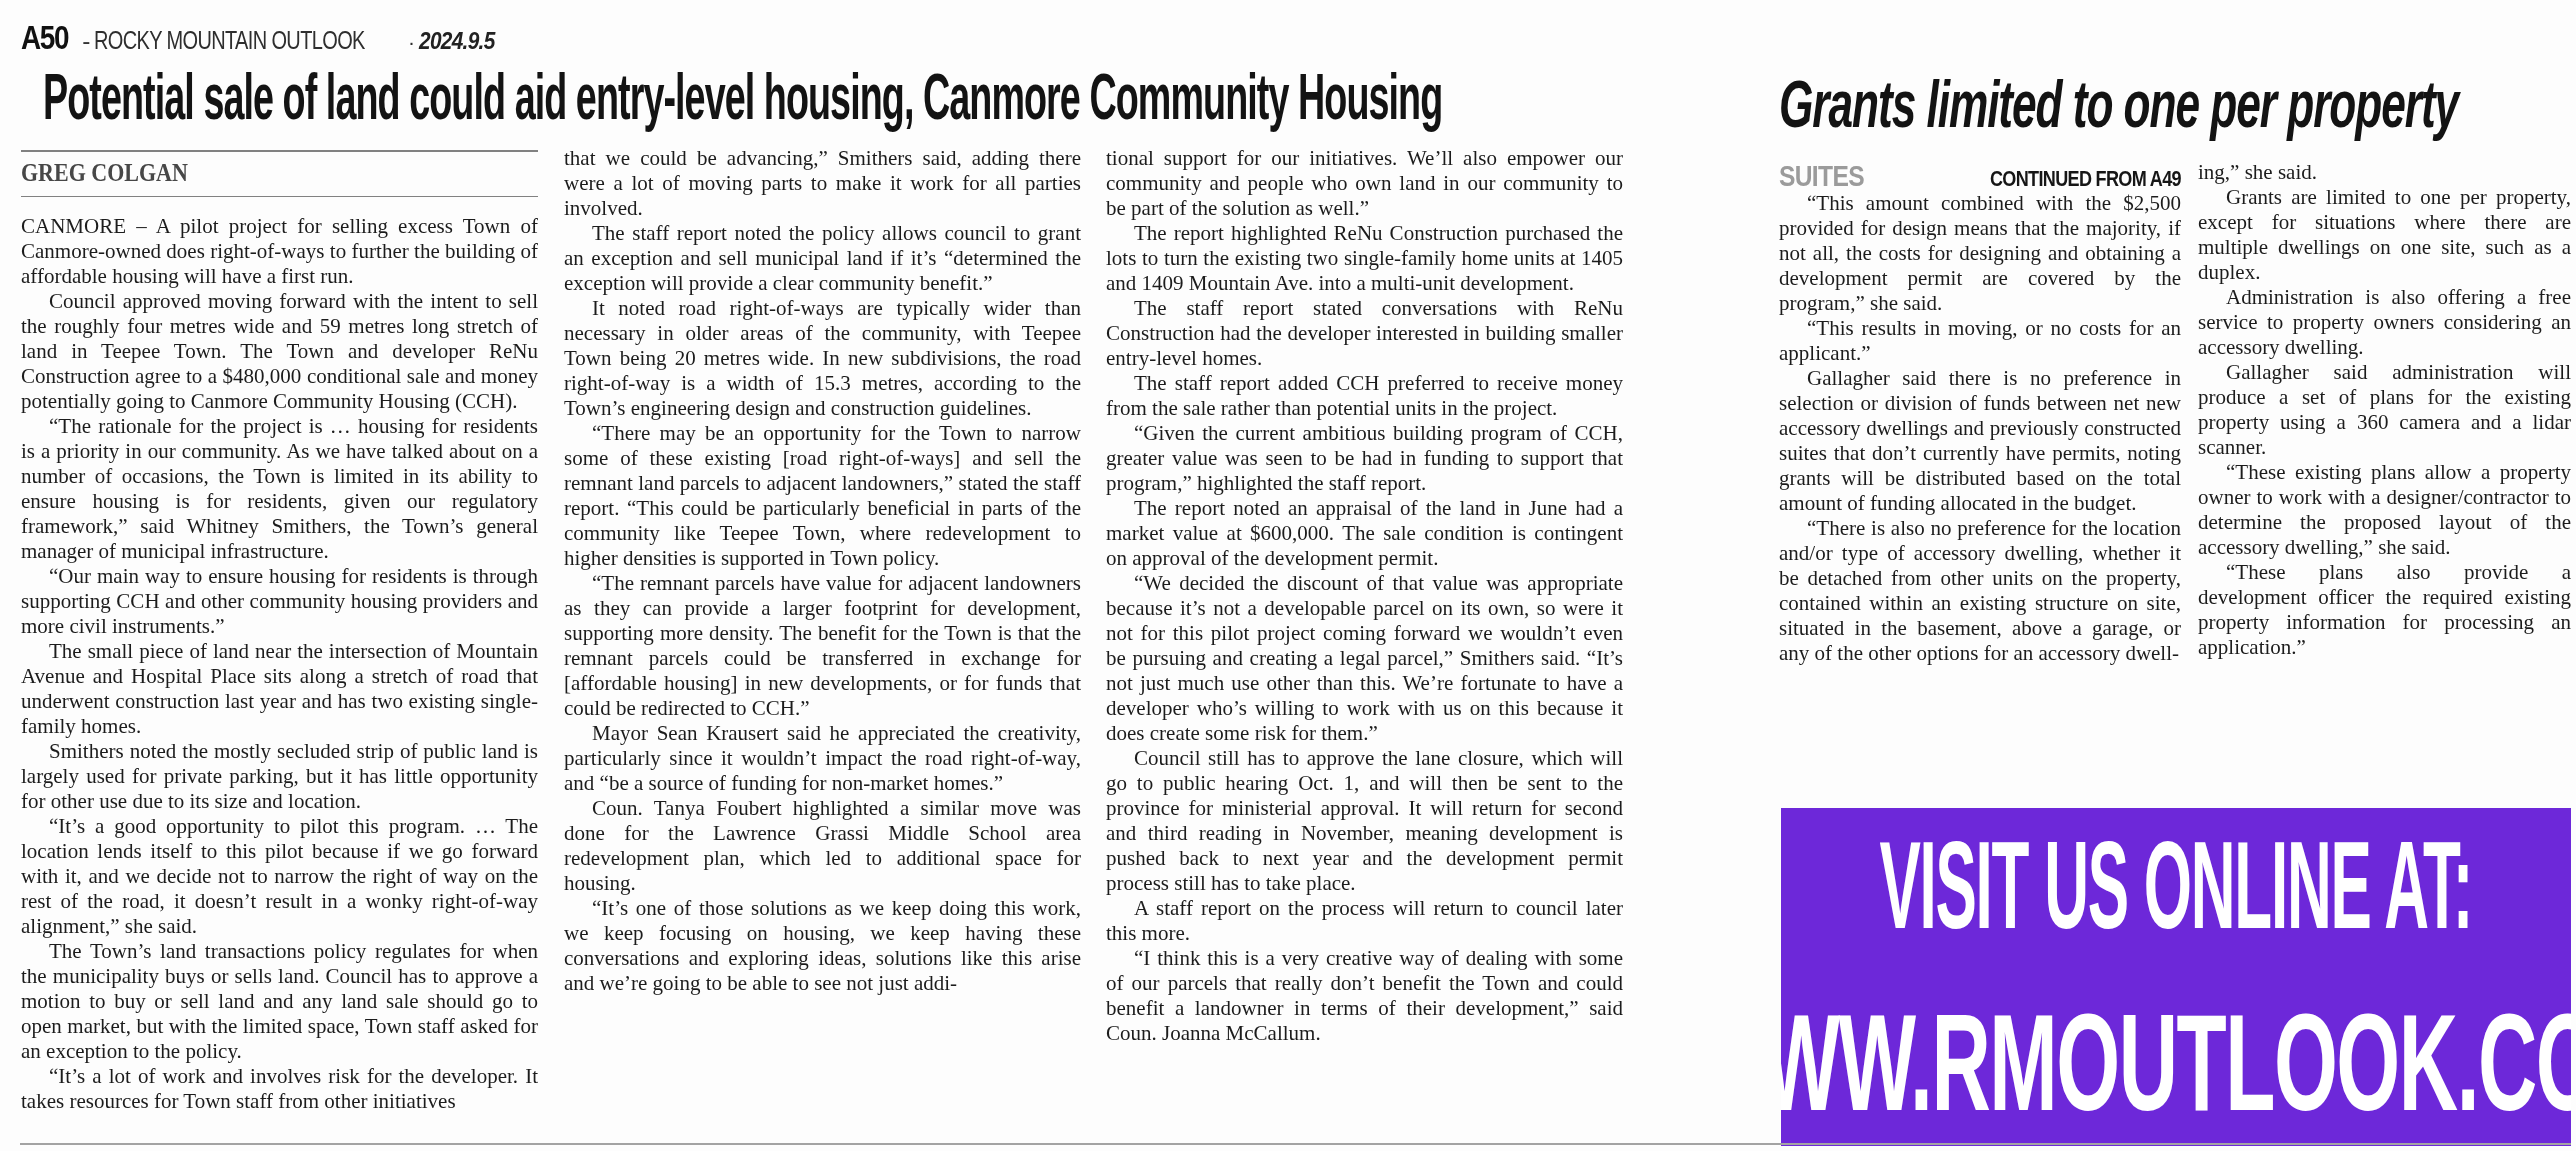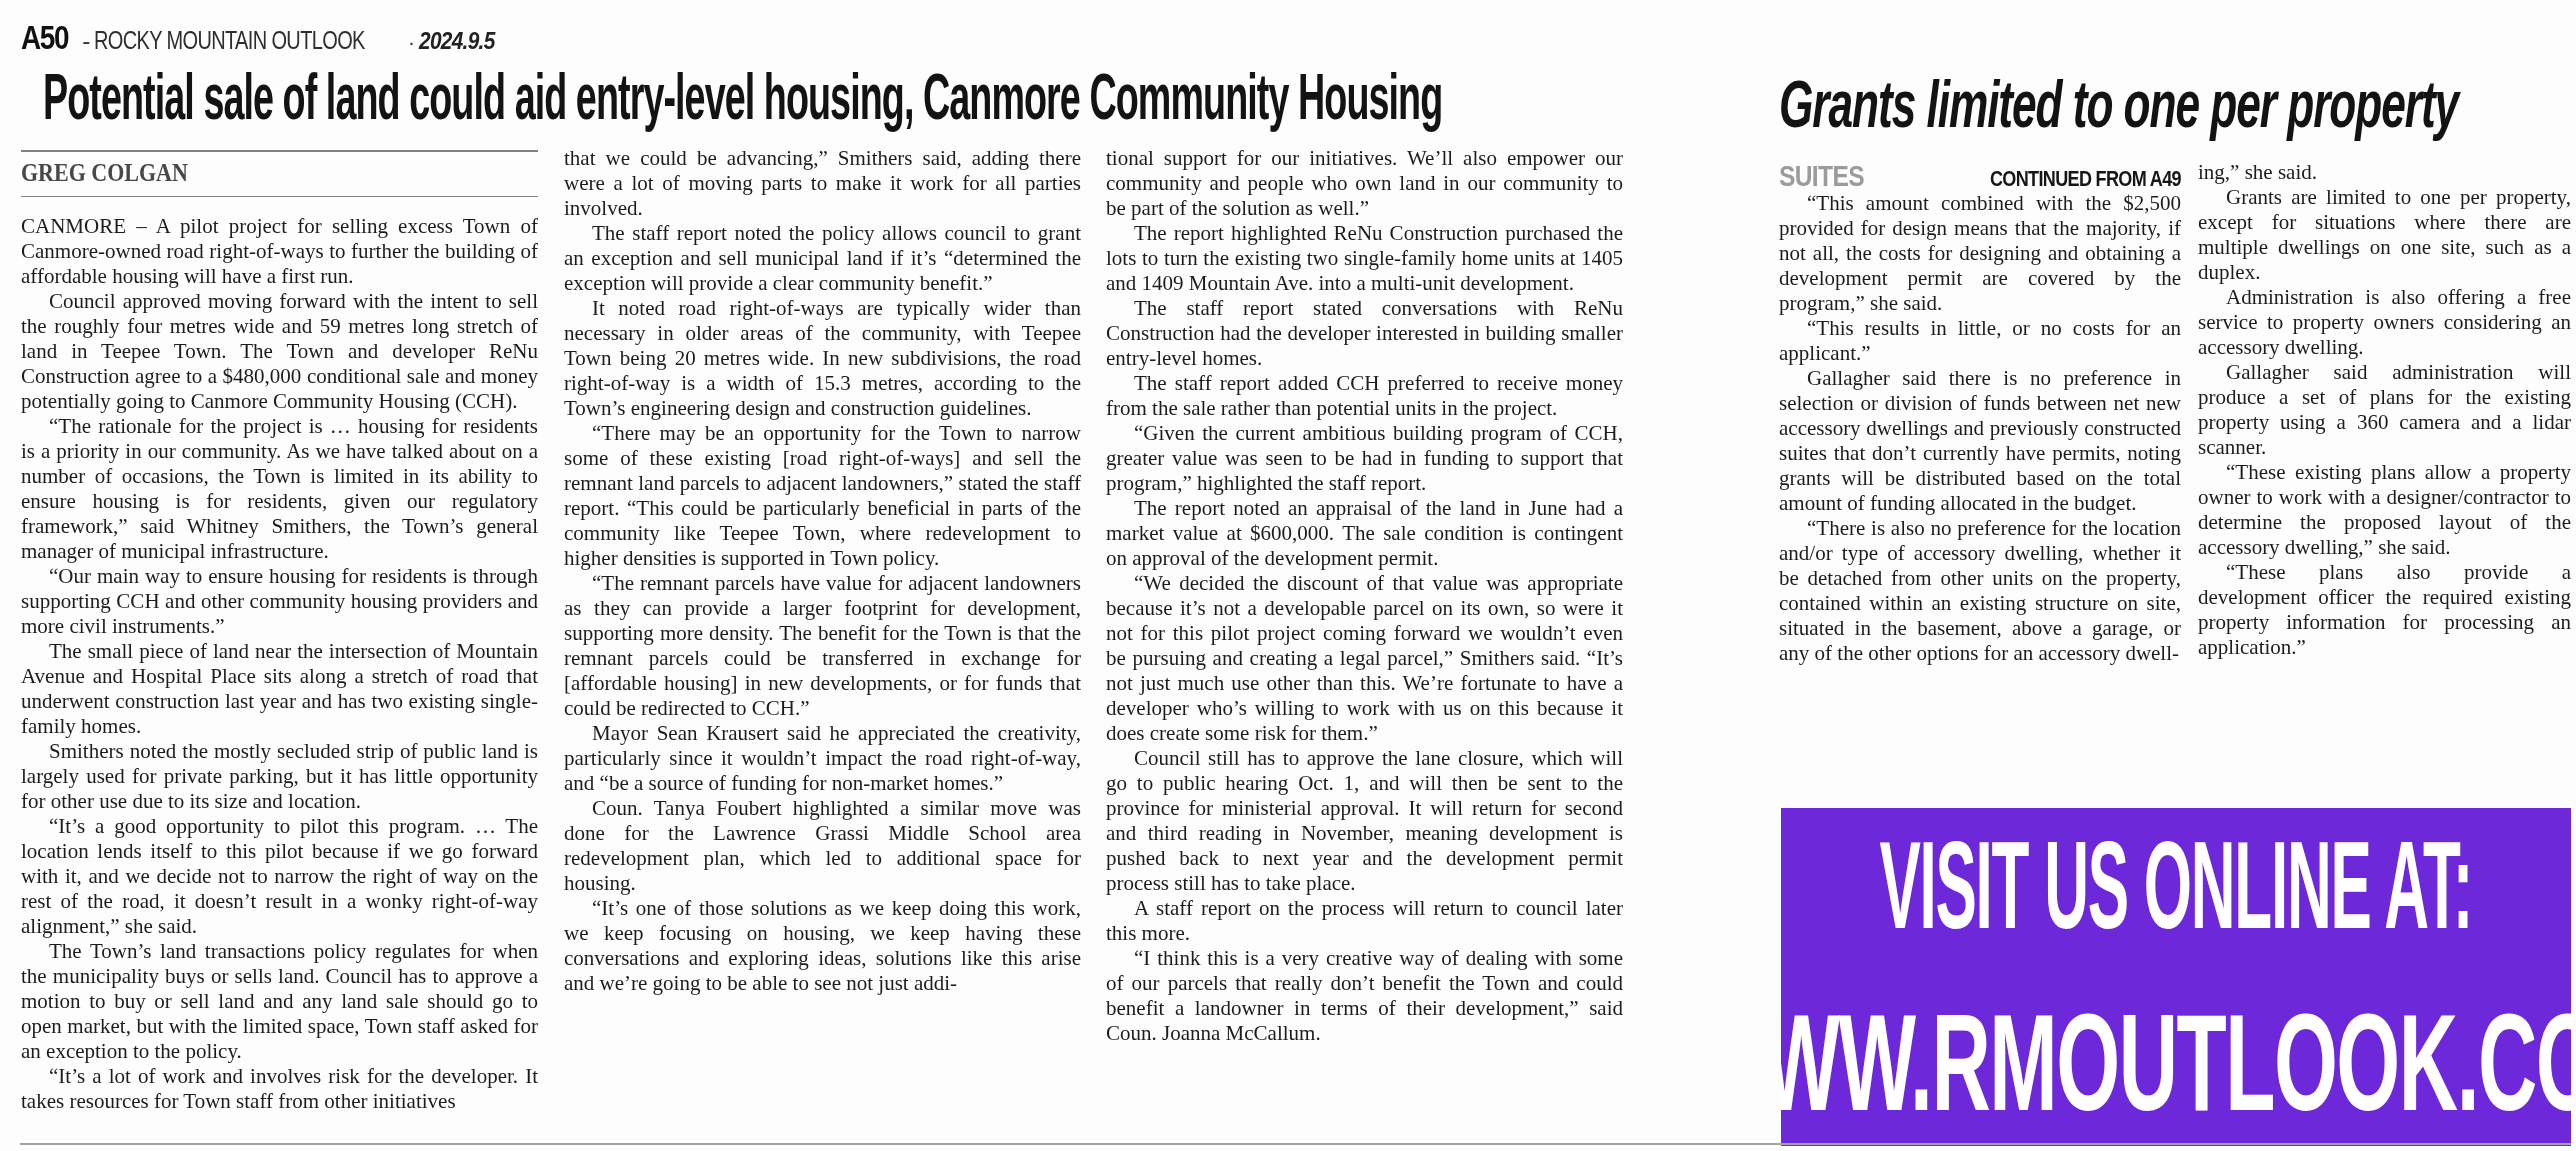--- a/index.html
+++ b/index.html
@@ -137,21 +137,21 @@
 
   <div class="main-headline">
     <span>Potential sale of land could aid entry-level housing, Canmore Community Housing</span>
   </div>
 
   <div class="byline-block">
     <span class="byline">GREG COLGAN</span>
   </div>
 
   <div class="col c1">
-      <p class="para">CANMORE – A pilot project for selling excess Town of Canmore-owned road right-of-ways to further the building of affordable housing will have a first run.</p>
+      <p class="para">CANMORE – A pilot project for selling excess Town of Canmore-owned does right-of-ways to further the building of affordable housing will have a first run.</p>
       <p class="para indent">Council approved moving forward with the intent to sell the roughly four metres wide and 59 metres long stretch of land in Teepee Town. The Town and developer ReNu Construction agree to a $480,000 conditional sale and money potentially going to Canmore Community Housing (CCH).</p>
       <p class="para indent">“The rationale for the project is … housing for residents is a priority in our community. As we have talked about on a number of occasions, the Town is limited in its ability to ensure housing is for residents, given our regulatory framework,” said Whitney Smithers, the Town’s general manager of municipal infrastructure.</p>
       <p class="para indent">“Our main way to ensure housing for residents is through supporting CCH and other community housing providers and more civil instruments.”</p>
       <p class="para indent">The small piece of land near the intersection of Mountain Avenue and Hospital Place sits along a stretch of road that underwent construction last year and has two existing single-family homes.</p>
       <p class="para indent">Smithers noted the mostly secluded strip of public land is largely used for private parking, but it has little opportunity for other use due to its size and location.</p>
       <p class="para indent">“It’s a good opportunity to pilot this program.  … The location lends itself to this pilot because if we go forward with it, and we decide not to narrow the right of way on the rest of the road, it doesn’t result in a wonky right-of-way alignment,” she said.</p>
       <p class="para indent">The Town’s land transactions policy regulates for when the municipality buys or sells land. Council has to approve a motion to buy or sell land and any land sale should go to open market, but with the limited space, Town staff asked for an exception to the policy.</p>
       <p class="para indent">“It’s a lot of work and involves risk for the developer. It takes resources for Town staff from other initiatives</p>
     </div>
   <div class="col c2">
@@ -181,21 +181,21 @@
     <span>Grants limited to one per property</span>
   </div>
 
   <div class="kicker-row">
     <span class="kicker">SUITES</span>
     <span class="continued">CONTINUED FROM A49</span>
   </div>
 
   <div class="col rc1">
       <p class="para indent">“This amount combined with the $2,500 provided for design means that the majority, if not all, the costs for designing and obtaining a development permit are covered by the program,” she said.</p>
-      <p class="para indent">“This results in little, or no costs for an applicant.”</p>
+      <p class="para indent">“This results in moving, or no costs for an applicant.”</p>
       <p class="para indent">Gallagher said there is no preference in selection or division of funds between net new accessory dwellings and previously constructed suites that don’t currently have permits, noting grants will be distributed based on the total amount of funding allocated in the budget.</p>
       <p class="para indent">“There is also no preference for the location and/or type of accessory dwelling, whether it be detached from other units on the property, contained within an existing structure on site, situated in the basement, above a garage, or any of the other options for an accessory dwell-</p>
     </div>
   <div class="col rc2">
       <p class="para">ing,” she said.</p>
       <p class="para indent">Grants are limited to one per property, except for situations where there are multiple dwellings on one site, such as a duplex.</p>
       <p class="para indent">Administration is also offering a free service to property owners considering an accessory dwelling.</p>
       <p class="para indent">Gallagher said administration will produce a set of plans for the existing property using a 360 camera and a lidar scanner.</p>
       <p class="para indent">“These existing plans allow a property owner to work with a designer/contractor to determine the proposed layout of the accessory dwelling,” she said.</p>
       <p class="para indent">“These plans also provide a development officer the required existing property information for processing an application.”</p>

